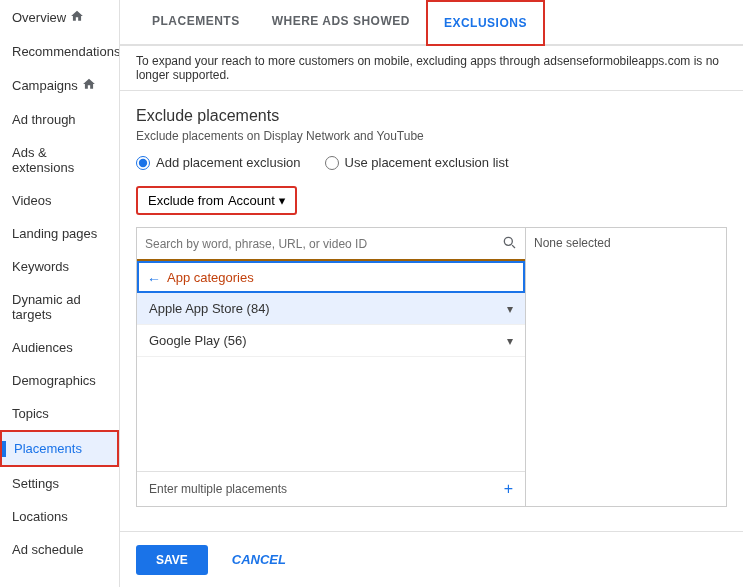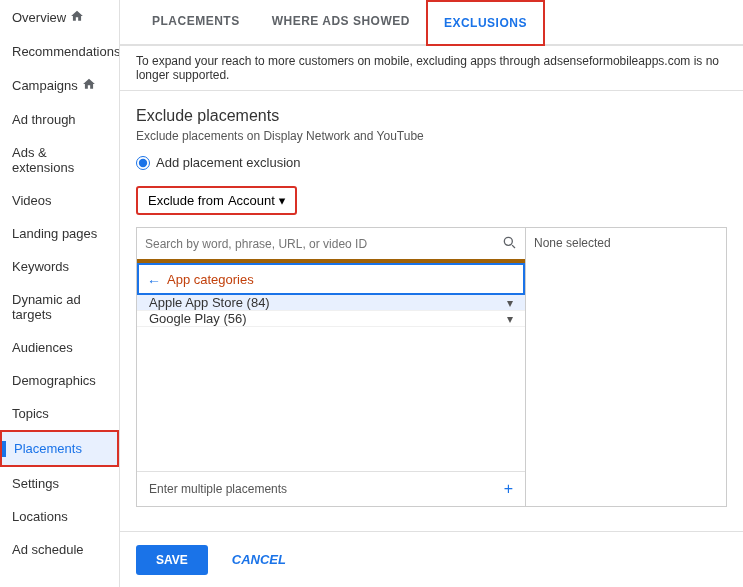--- a/index.html
+++ b/index.html
@@ -153,21 +153,21 @@
       width: 200px;
       padding: 8px;
       font-size: 12px;
       color: #555;
     }
 
     .search-row {
       display: flex;
       align-items: center;
       padding: 6px 8px;
-      border-bottom: 4px solid #a16207;
+      border-bottom: 2px solid #a16207;
       gap: 6px;
     }
     .search-input {
       flex: 1;
       border: none;
       outline: none;
       font-size: 12px;
       color: #555;
     }
     .search-icon {
@@ -192,21 +192,21 @@
       color: #c2410c;
       font-size: 13px;
       font-weight: 500;
     }
 
     
     .list-item {
       display: flex;
       align-items: center;
       justify-content: space-between;
-      padding: 0 12px;
+      padding: 8px 12px;
       font-size: 13px;
       cursor: pointer;
       border-bottom: 1px solid #f0f0f0;
     }
     .list-item.selected { background: #e8f0fe; }
     .chevron-down {
       font-size: 12px;
       color: #555;
     }
 
@@ -348,20 +348,24 @@
 
   <div class="content">
 
     <div class="section-title">Exclude placements</div>
     <div class="section-subtitle">Exclude placements on Display Network and YouTube</div>
 
     <div class="radio-group">
       <label class="radio-option">
         <input type="radio" name="exclusion-type" checked="" style="">
         <span>Add placement exclusion</span>
+      </label>
+      <label class="radio-option">
+        <input type="radio" name="exclusion-type" style="">
+        <span>Use placement exclusion list</span>
       </label>
     </div>
 
     <div class="exclude-from-wrapper">
       <button class="exclude-from-btn">
         <span>Exclude from</span>
         <span>Account</span>
         <span>▾</span>
       </button>
     </div>

